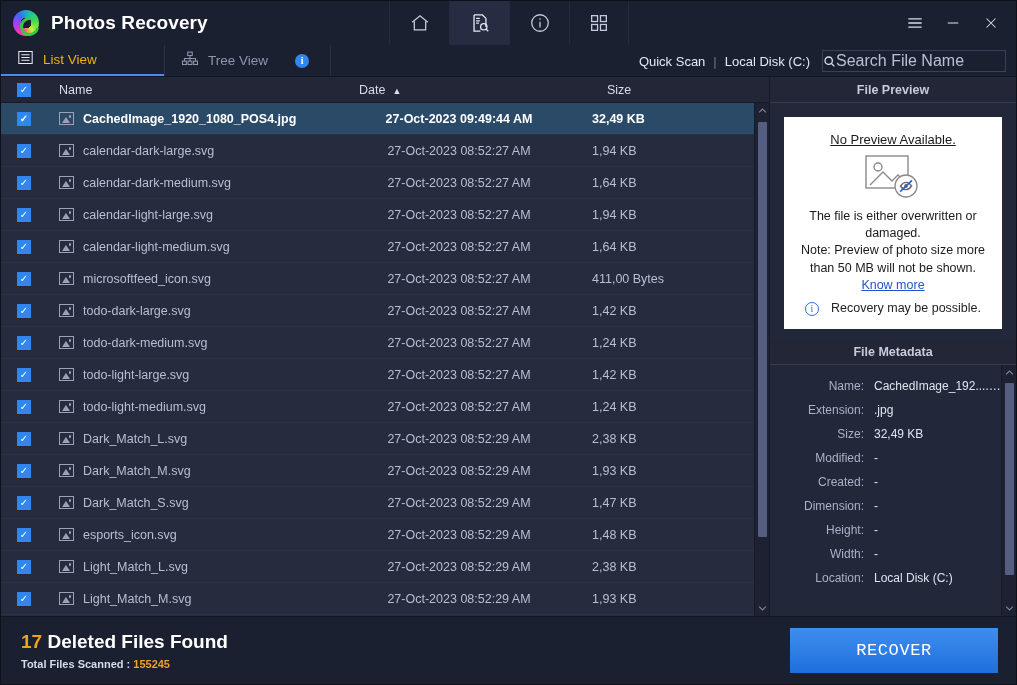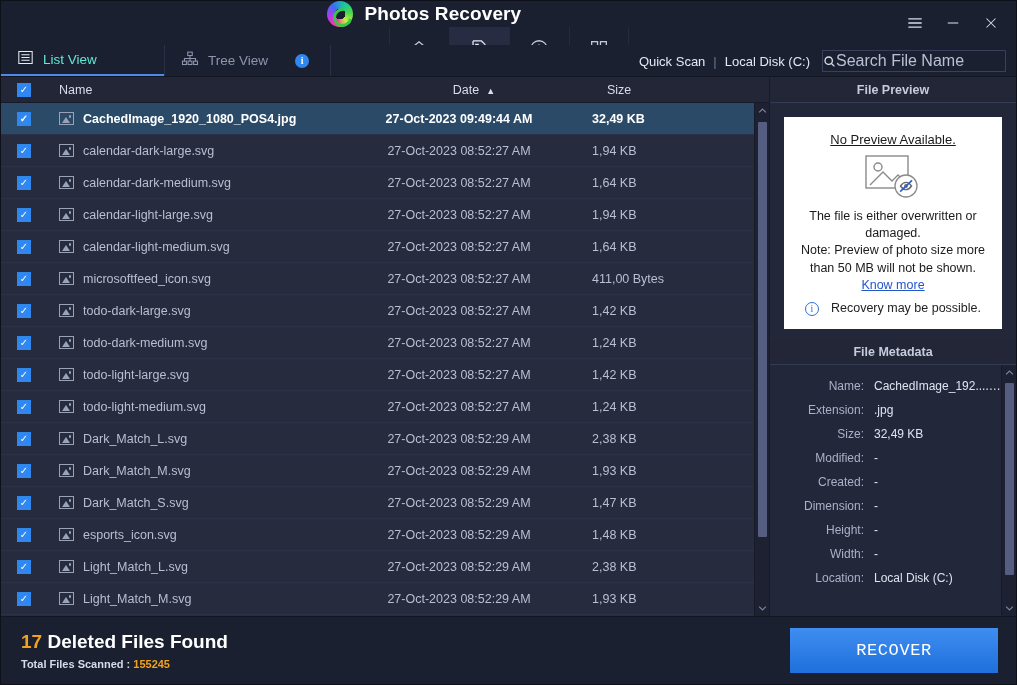--- a/index.html
+++ b/index.html
@@ -16,21 +16,20 @@
     border: 1px solid #0e111a;
     display: flex; flex-direction: column;
   }
 
   
   .titlebar {
     height: 44px; min-height: 44px;
     background: #1b2031;
     display: flex; align-items: center;
     position: relative;
-    flex-direction: column;
   }
   .brand { display: flex; align-items: center; padding-left: 12px; width: 388px; height: 100%; }
   .logo {
     width: 26px; height: 26px; border-radius: 50%;
     background:
       radial-gradient(circle at 50% 50%, #1b2031 0 28%, transparent 29%),
       conic-gradient(from 200deg, #ff3d9a, #b13bf0, #3d6bf5, #19c2a8, #46d94a, #caf03a, #ff3d9a);
     position: relative; flex: none;
   }
   .logo::after {
@@ -73,21 +72,21 @@
     position: relative;
     border-bottom: 1px solid #121623;
   }
   .tab {
     display: flex; align-items: center; gap: 9px;
     padding: 0 14px 0 16px;
     position: relative;
   }
   .tab.list-view { width: 163px; border-bottom: 2px solid #4f8ae8; }
   .tab.tree-view { width: 167px; border-left: 1px solid #2a3045; border-right: 1px solid #2a3045; }
-  .tab-label { font-size: 13.5px; color: #5eead4; }
+  .tab-label { font-size: 13.5px; color: #eab308; }
   .tab.tree-view .tab-label { color: #8e95ac; }
   .info-badge {
     width: 14px; height: 14px; border-radius: 50%;
     background: #2f87ef; color: #fff; font-size: 10px; font-weight: bold;
     display: flex; align-items: center; justify-content: center;
     font-family: "Liberation Serif", serif; margin-left: 18px;
   }
   .scan-info {
     position: absolute; right: 0; top: 0; height: 32px;
     display: flex; align-items: center; gap: 8px; padding-right: 10px;
@@ -117,21 +116,21 @@
   
   .list-pane { width: 768px; display: flex; flex-direction: column; min-width: 0; background: #222637; }
   .list-head {
     height: 26px; min-height: 26px; background: #222637;
     display: flex; align-items: center;
     border-bottom: 1px solid #171b29;
     color: #d7dcec; font-size: 12.5px;
   }
   .col-chk { width: 46px; display: flex; align-items: center; justify-content: center; flex: none; }
   .col-name { flex: 1; padding-left: 12px; }
-  .col-date { width: 230px; flex: none; text-align: center; }
+  .col-date { width: 230px; flex: none; text-align: left; }
   .col-size { width: 180px; flex: none; padding-left: 18px; }
   .sort-arrow { font-size: 9px; margin-left: 7px; color: #dbe0ef; }
 
   .rows-wrap { flex: 1; display: flex; min-height: 0; }
   .rows { flex: 1; overflow: hidden; background: #272b3e; }
   .row {
     height: 32px; display: flex; align-items: center;
     border-bottom: 1px solid #2d3146;
     color: #b9bfd2; font-size: 12.5px;
   }

